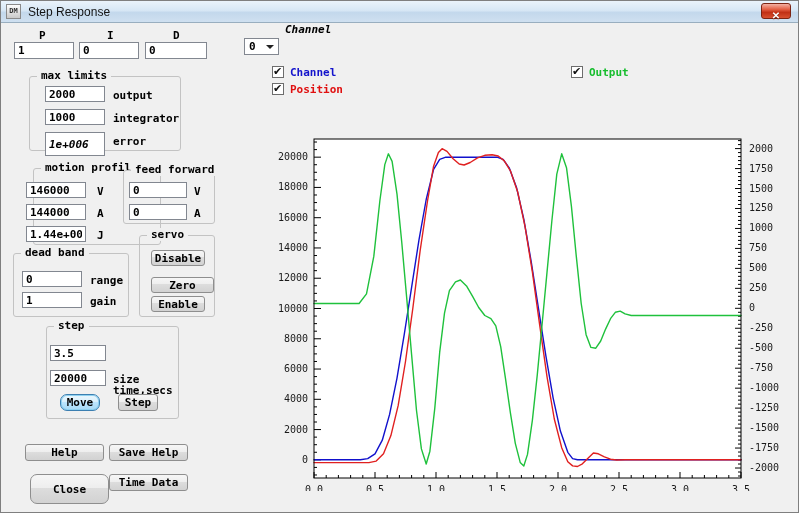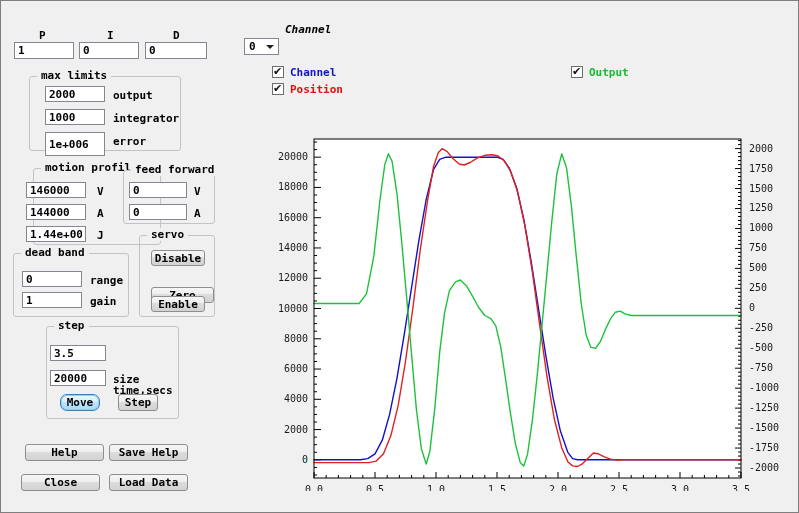--- a/index.html
+++ b/index.html
@@ -46,20 +46,27 @@
   .cb { position:absolute; width:12px; height:12px; background:#fff; border:1px solid #6d6d6d; }
   .cb.checked::after { content:"✔"; position:absolute; left:0px; top:-2px;
     font:bold 11px "DejaVu Sans", sans-serif; color:#111; }
 
   #chart { position:absolute; left:258px; top:84px; width:540px; height:384px; }
 </style>
 </head>
 <body>
 
 <div class="window">
+  <div class="titlebar">
+    <span class="app-icon">DM</span>
+    <span class="title">Step Response</span>
+    <div class="close-btn">
+      <span>✕</span>
+    </div>
+  </div>
 
   <div class="client">
 
     <span class="lbl" style="left:38px; top:6px;">P</span>
     <span class="lbl" style="left:106px; top:6px;">I</span>
     <span class="lbl" style="left:172px; top:6px;">D</span>
     <input class="field" style="left: 13px; top: 19px; width: 60px; height: 17px;" value="1">
     <input class="field" style="left: 78px; top: 19px; width: 60px; height: 17px;" value="0">
     <input class="field" style="left: 144px; top: 19px; width: 62px; height: 17px;" value="0">
 
@@ -77,21 +84,21 @@
     <span class="cb checked" style="left:570px; top:43px;"></span>
     <span class="lbl" style="left: 588px; top: 43px; color: rgb(23, 189, 46);">Output</span>
 
     <div class="group" style="left:28px; top:53px; width:152px; height:75px;">
       <span class="group-title">max limits</span>
     </div>
     <input class="field" style="left: 44px; top: 63px; width: 60px; height: 16px;" value="2000">
     <span class="lbl" style="left:112px; top:66px;">output</span>
     <input class="field" style="left: 44px; top: 86px; width: 60px; height: 16px;" value="1000">
     <span class="lbl" style="left:112px; top:89px;">integrator</span>
-    <input class="field" style="left: 44px; top: 109px; width: 60px; height: 24px;" value="1e+006">
+    <input class="field" style="left: 44px; top: 109px; width: 60px; height: 24px; font-style: italic;" value="1e+006">
     <span class="lbl" style="left:112px; top:112px;">error</span>
 
     <div class="group" style="left:20px; top:145px; width:128px; height:77px;margin-left:12px;">
       <span class="group-title">motion profile</span>
     </div>
     <input class="field" style="left: 25px; top: 159px; width: 60px; height: 16px;" value="146000">
     <span class="lbl" style="left:96px; top:162px;">V</span>
     <input class="field" style="left: 25px; top: 181px; width: 60px; height: 16px;" value="144000">
     <span class="lbl" style="left:96px; top:184px;">A</span>
     <input class="field" style="left: 25px; top: 203px; width: 60px; height: 16px;" value="1.44e+008">
@@ -102,21 +109,21 @@
     </div>
     <input class="field" style="left: 128px; top: 159px; width: 58px; height: 16px;" value="0">
     <span class="lbl" style="left:193px; top:162px;">V</span>
     <input class="field" style="left: 128px; top: 181px; width: 58px; height: 16px;" value="0">
     <span class="lbl" style="left:193px; top:184px;">A</span>
 
     <div class="group" style="left:138px; top:212px; width:76px; height:82px;">
       <span class="group-title">servo</span>
     </div>
     <button class="win-btn" style="left:150px; top:227px; width:54px; height:16px;">Disable</button>
-    <button class="win-btn" style="left:150px; top:264px; width:63px; height:16px;">Zero</button>
+    <button class="win-btn" style="left:150px; top:254px; width:63px; height:16px;">Zero</button>
     <button class="win-btn" style="left:150px; top:273px; width:54px; height:16px;">Enable</button>
 
     <div class="group" style="left:12px; top:230px; width:116px; height:64px;">
       <span class="group-title">dead band</span>
     </div>
     <input class="field" style="left: 21px; top: 248px; width: 60px; height: 16px;" value="0">
     <span class="lbl" style="left:89px; top:251px;">range</span>
     <input class="field" style="left: 21px; top: 269px; width: 60px; height: 16px;" value="1">
     <span class="lbl" style="left:89px; top:272px;">gain</span>
 
@@ -125,22 +132,22 @@
     </div>
     <input class="field" style="left: 49px; top: 322px; width: 56px; height: 16px;" value="3.5">
     <span class="lbl" style="left:112px; top:325px;margin-top:36px;">time,secs</span>
     <input class="field" style="left: 49px; top: 347px; width: 56px; height: 16px;" value="20000">
     <span class="lbl" style="left:112px; top:350px;">size</span>
     <button class="win-btn focused" style="left:59px; top:371px; width:40px; height:17px;">Move</button>
     <button class="win-btn" style="left:117px; top:371px; width:40px; height:17px;">Step</button>
 
     <button class="win-btn" style="left:24px; top:421px; width:79px; height:17px;">Help</button>
     <button class="win-btn" style="left:108px; top:421px; width:79px; height:17px;">Save Help</button>
-    <button class="win-btn" style="left:20px; top:451px; width:79px; height:17px;">Close</button>
-    <button class="win-btn" style="left:108px; top:451px; width:79px; height:17px;">Load Data</button>
+    <button class="win-btn" style="left:29px; top:451px; width:79px; height:30px;border-radius:7px;">Close</button>
+    <button class="win-btn" style="left:108px; top:451px; width:79px; height:17px;">Time Data</button>
 
     <svg id="chart">
         <rect x="55" y="32" width="427" height="339" fill="#ffffff"></rect>
         <line x1="55" y1="371" x2="55" y2="365" stroke="#000" stroke-width="1"></line>
         <text x="55" y="386" text-anchor="middle" font-family="&quot;DejaVu Sans Mono&quot;,monospace" font-size="10" fill="#1a1a1a">0.0</text>
         <line x1="67.2" y1="371" x2="67.2" y2="368" stroke="#000" stroke-width="1"></line>
         <line x1="79.4" y1="371" x2="79.4" y2="368" stroke="#000" stroke-width="1"></line>
         <line x1="91.60000000000001" y1="371" x2="91.60000000000001" y2="368" stroke="#000" stroke-width="1"></line>
         <line x1="103.80000000000001" y1="371" x2="103.80000000000001" y2="368" stroke="#000" stroke-width="1"></line>
         <line x1="116" y1="371" x2="116" y2="365" stroke="#000" stroke-width="1"></line>

